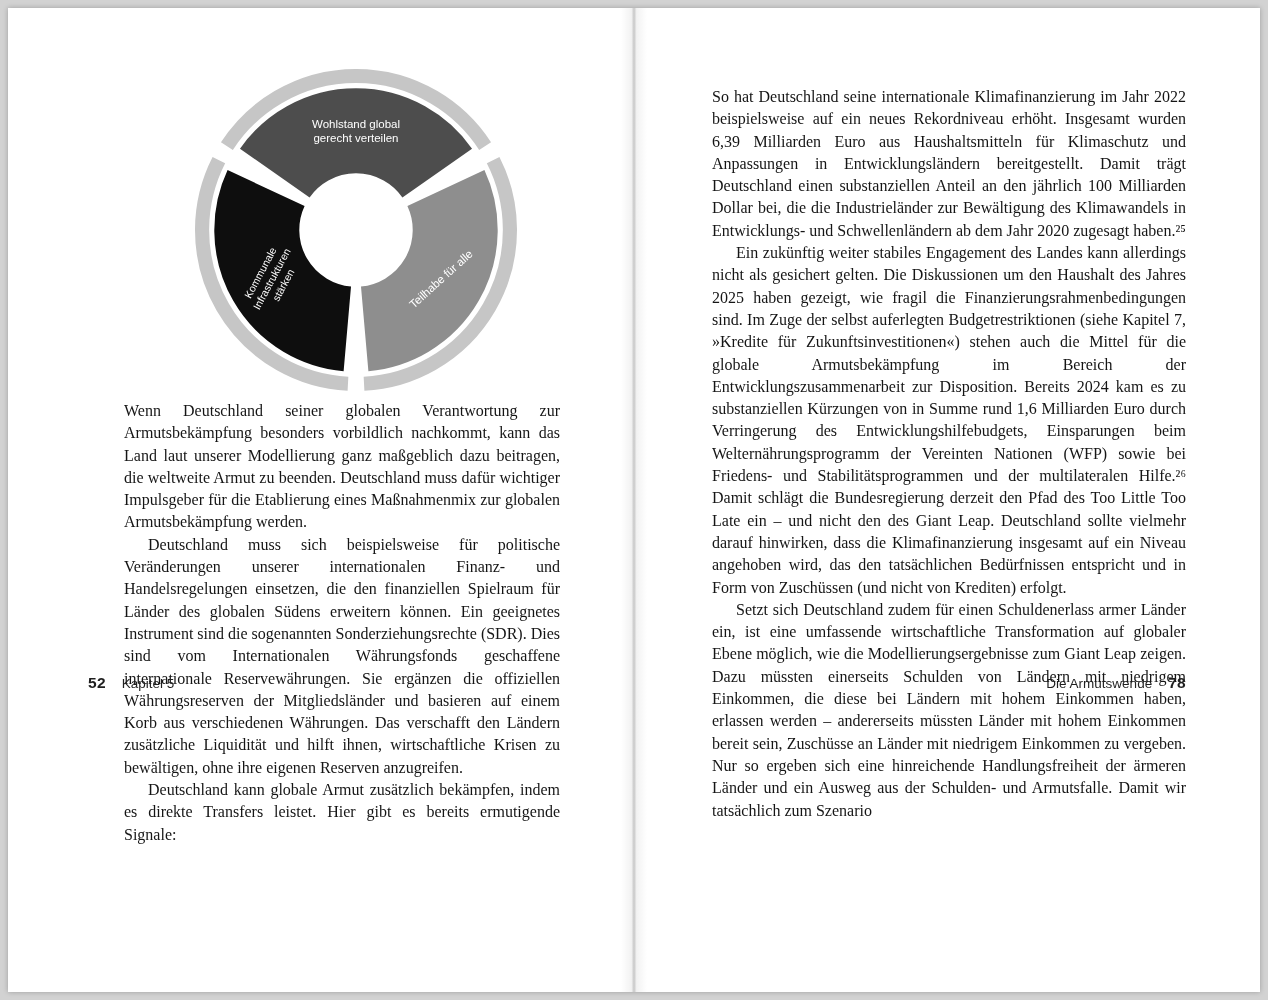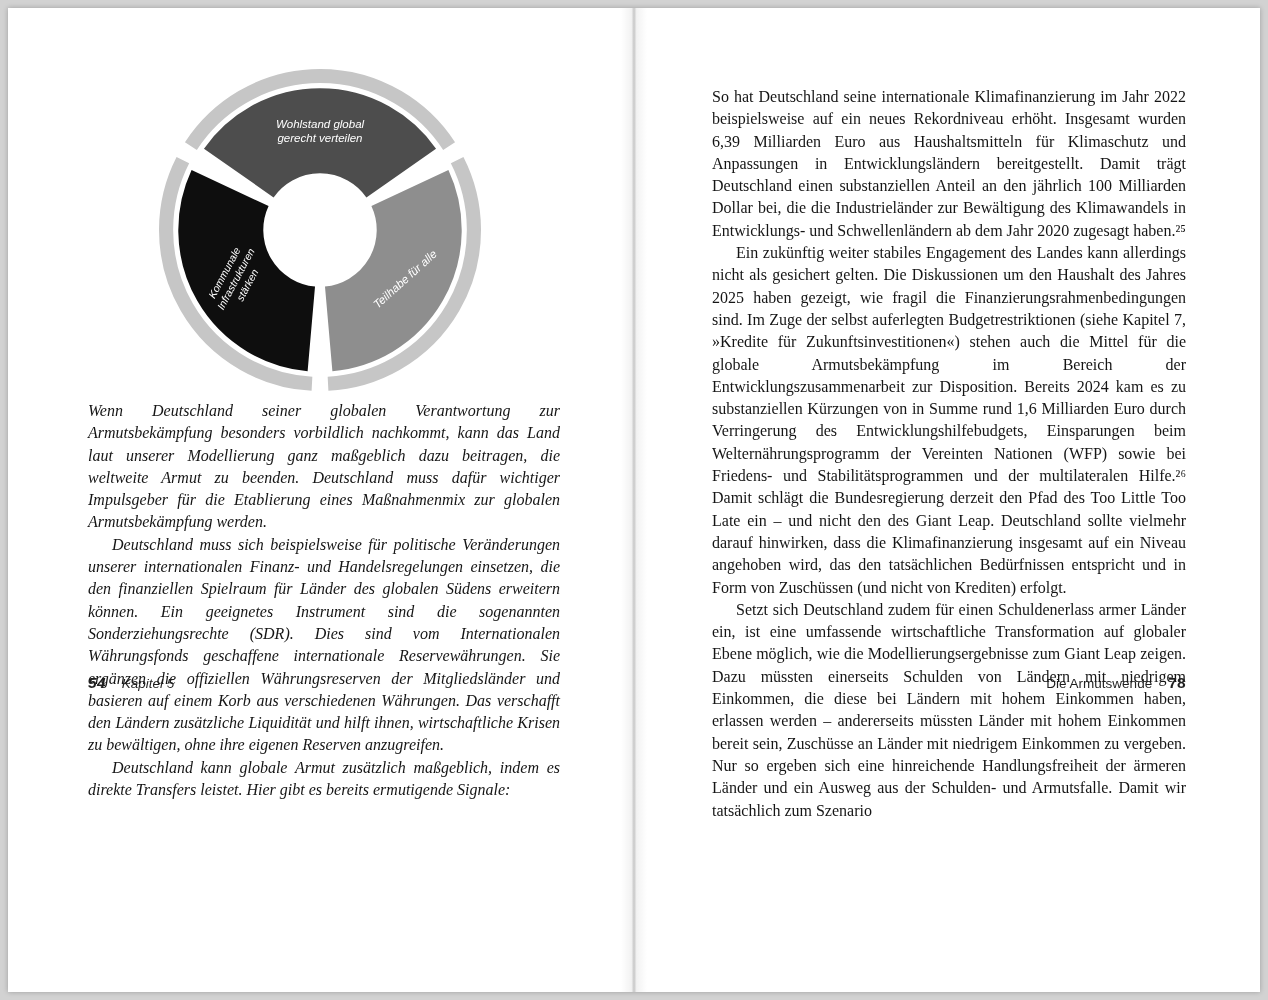--- a/index.html
+++ b/index.html
@@ -12,21 +12,21 @@
   }
   .book { width:1268px; height:1000px; padding:8px; }
   .pages {
     position:relative;
     display:flex;
     width:1252px; height:984px;
     background:#ffffff;
     box-shadow:0 0 5px rgba(0,0,0,0.25);
   }
   .page { position:relative; width:626px; height:744px; background:#fff;border-radius:11px; }
-  .page-left  { padding:48px 74px 0 80px;font-style:italic; }
+  .page-left  { padding:48px 74px 0 116px; }
   .page-right { padding:78px 74px 0 78px; }
 
   
   .gutter {
     position:absolute; left:50%; top:0; bottom:0; width:0; z-index:5;
   }
   .gutter::before {
     content:""; position:absolute; left:-13px; top:0; bottom:0; width:26px;
     background:linear-gradient(to right,
       rgba(0,0,0,0) 0%, rgba(0,0,0,0.05) 40%,
@@ -118,25 +118,25 @@
         <div class="seg-label left">Kommunale
 Infrastrukturen
 stärken</div>
         <div class="seg-label right">Teilhabe für alle</div>
       </div>
 
 
       <div class="body-text">
         <p>Wenn Deutschland seiner globalen Verantwortung zur Armutsbekämpfung besonders vorbildlich nachkommt, kann das Land laut unserer Modellierung ganz maßgeblich dazu beitragen, die weltweite Armut zu beenden. Deutschland muss dafür wichtiger Impulsgeber für die Etablierung eines Maßnahmenmix zur globalen Armutsbekämpfung werden.</p>
         <p class="indent">Deutschland muss sich beispielsweise für politische Veränderungen unserer internationalen Finanz- und Handelsregelungen einsetzen, die den finanziellen Spielraum für Länder des globalen Südens erweitern können. Ein geeignetes Instrument sind die sogenannten Sonderziehungsrechte (SDR). Dies sind vom Internationalen Währungsfonds geschaffene internationale Reservewährungen. Sie ergänzen die offiziellen Währungsreserven der Mitgliedsländer und basieren auf einem Korb aus verschiedenen Währungen. Das verschafft den Ländern zusätzliche Liquidität und hilft ihnen, wirtschaftliche Krisen zu bewältigen, ohne ihre eigenen Reserven anzugreifen.</p>
-        <p class="indent">Deutschland kann globale Armut zusätzlich maßgeblich, indem es direkte Transfers leistet. Hier gibt es bereits ermutigende Signale:</p>
+        <p class="indent">Deutschland kann globale Armut zusätzlich bekämpfen, indem es direkte Transfers leistet. Hier gibt es bereits ermutigende Signale:</p>
       </div>
 
       <div class="footer">
-        <span class="pnum">54</span>
+        <span class="pnum">52</span>
         <span>Kapitel 5</span>
       </div>
     </div>
 
     <div class="page page-right">
       <div class="body-text">
         <p>So hat Deutschland seine internationale Klimafinanzierung im Jahr 2022 beispielsweise auf ein neues Rekordniveau erhöht. Insgesamt wurden 6,39 Milliarden Euro aus Haushaltsmitteln für Klimaschutz und Anpassungen in Entwicklungsländern bereitgestellt. Damit trägt Deutschland einen substanziellen Anteil an den jährlich 100 Milliarden Dollar bei, die die Industrieländer zur Bewältigung des Klimawandels in Entwicklungs- und Schwellenländern ab dem Jahr 2020 zugesagt haben.²⁵</p>
         <p class="indent">Ein zukünftig weiter stabiles Engagement des Landes kann allerdings nicht als gesichert gelten. Die Diskussionen um den Haushalt des Jahres 2025 haben gezeigt, wie fragil die Finanzierungsrahmenbedingungen sind. Im Zuge der selbst auferlegten Budgetrestriktionen (siehe Kapitel 7, »Kredite für Zukunftsinvestitionen«) stehen auch die Mittel für die globale Armutsbekämpfung im Bereich der Entwicklungszusammenarbeit zur Disposition. Bereits 2024 kam es zu substanziellen Kürzungen von in Summe rund 1,6 Milliarden Euro durch Verringerung des Entwicklungshilfebudgets, Einsparungen beim Welternährungsprogramm der Vereinten Nationen (WFP) sowie bei Friedens- und Stabilitätsprogrammen und der multilateralen Hilfe.²⁶ Damit schlägt die Bundesregierung derzeit den Pfad des Too Little Too Late ein – und nicht den des Giant Leap. Deutschland sollte vielmehr darauf hinwirken, dass die Klimafinanzierung insgesamt auf ein Niveau angehoben wird, das den tatsächlichen Bedürfnissen entspricht und in Form von Zuschüssen (und nicht von Krediten) erfolgt.</p>
         <p class="indent">Setzt sich Deutschland zudem für einen Schuldenerlass armer Länder ein, ist eine umfassende wirtschaftliche Transformation auf globaler Ebene möglich, wie die Modellierungsergebnisse zum Giant Leap zeigen. Dazu müssten einerseits Schulden von Ländern mit niedrigem Einkommen, die diese bei Ländern mit hohem Einkommen haben, erlassen werden – andererseits müssten Länder mit hohem Einkommen bereit sein, Zuschüsse an Länder mit niedrigem Einkommen zu vergeben. Nur so ergeben sich eine hinreichende Handlungsfreiheit der ärmeren Länder und ein Ausweg aus der Schulden- und Armutsfalle. Damit wir tatsächlich zum Szenario</p>
       </div>

